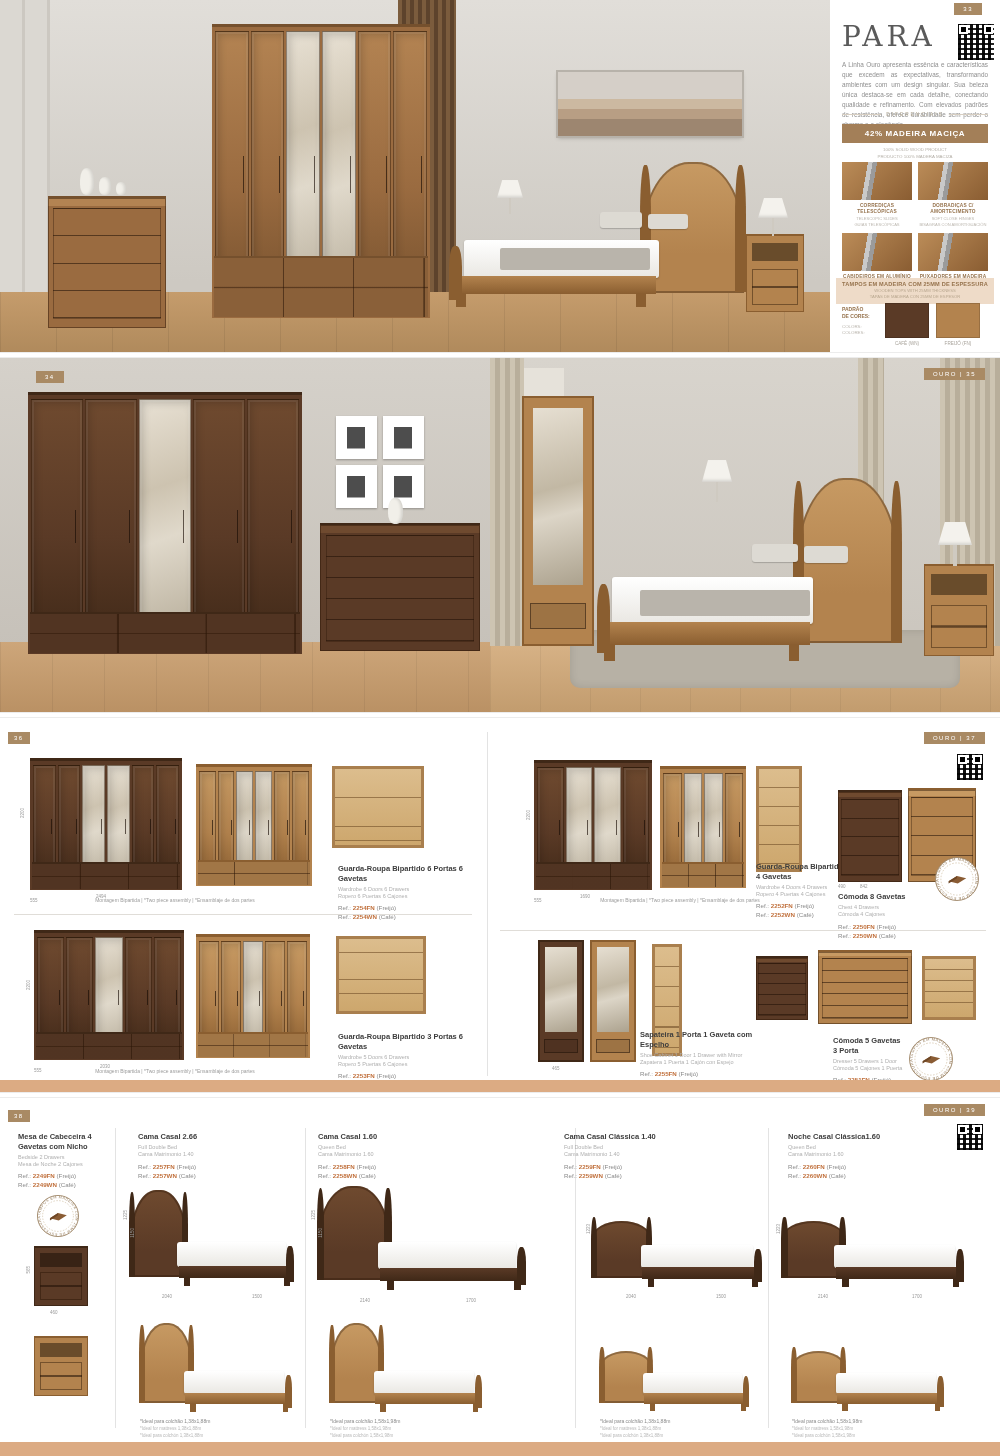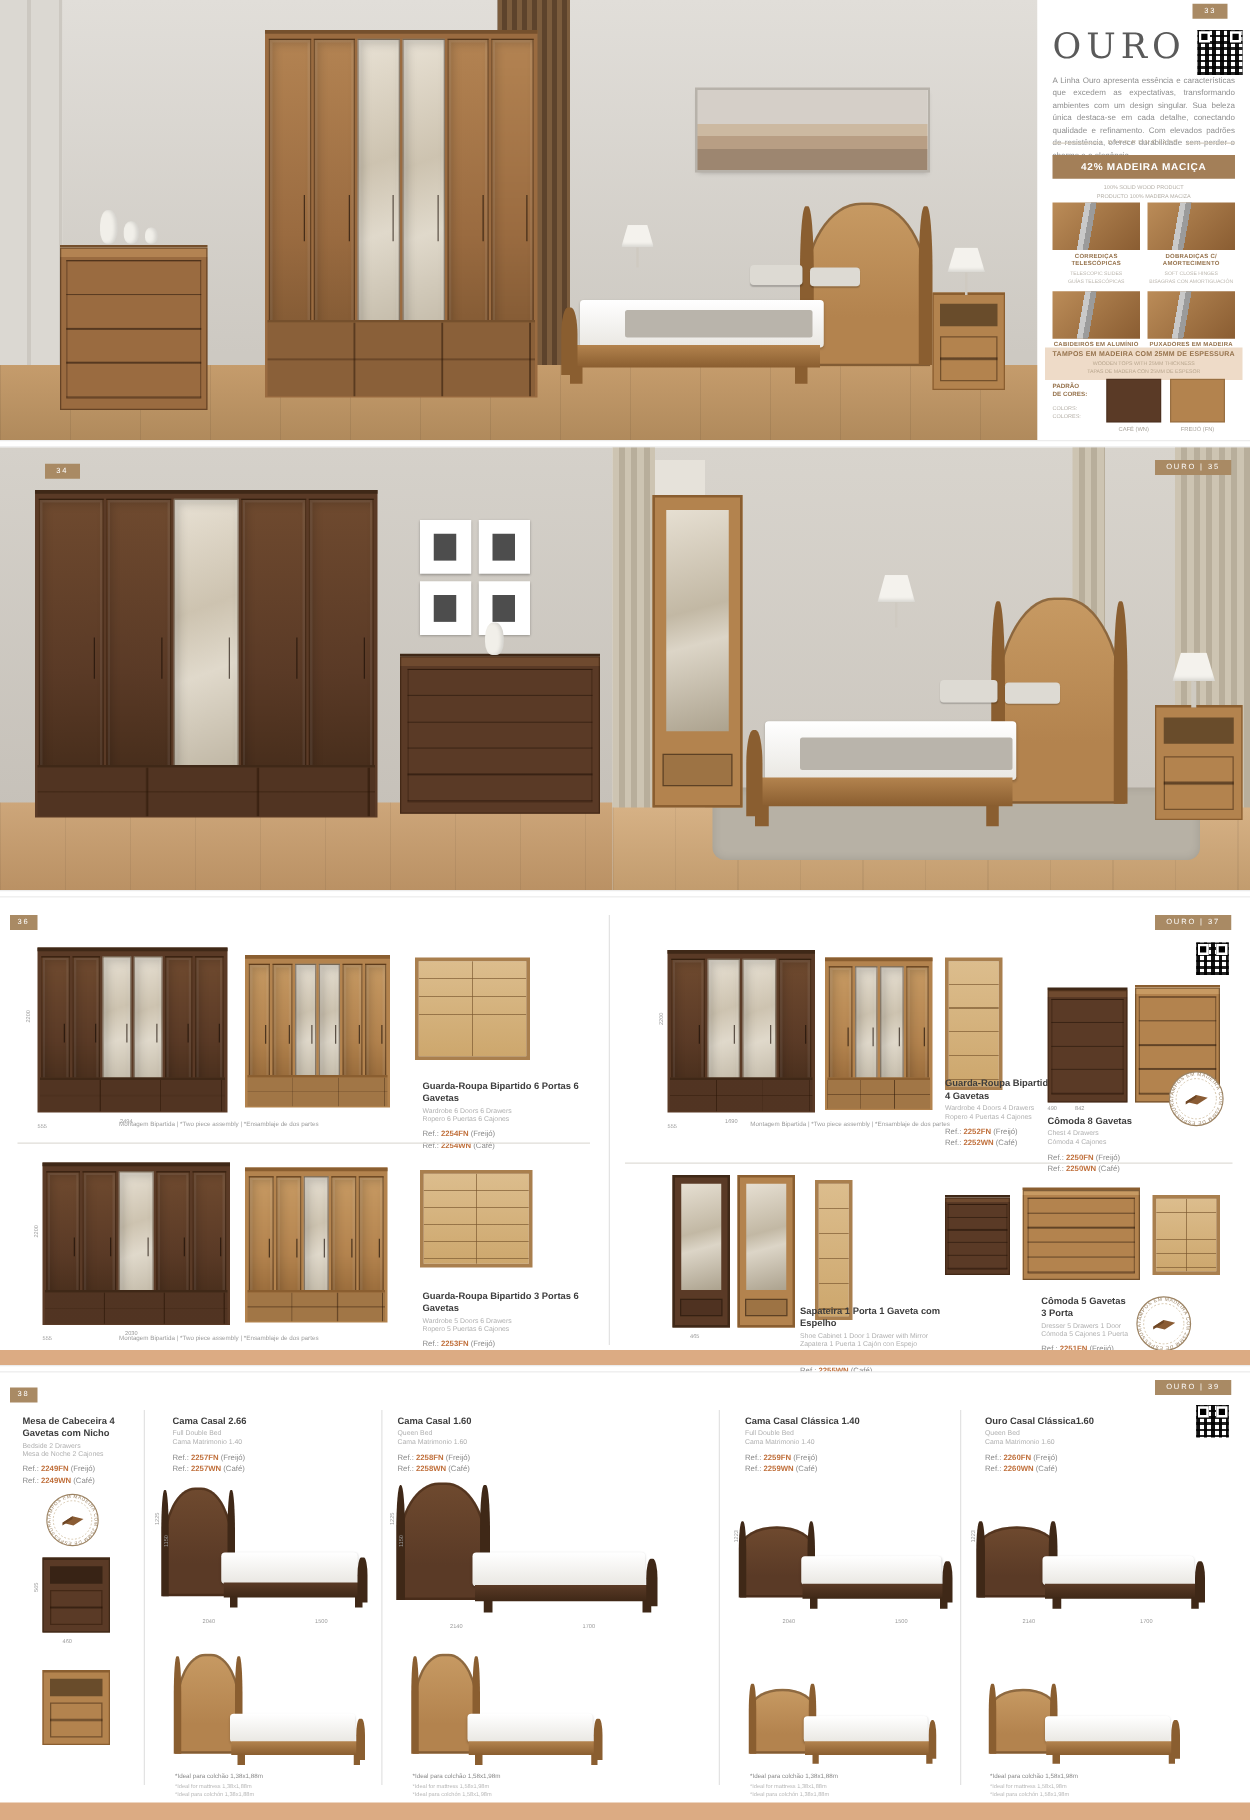--- a/index.html
+++ b/index.html
@@ -134,21 +134,21 @@
         <i class="sh"></i>
         <i class="st"></i>
       </div>
     <div class="lamp" style="left:497px;top:180px;width:26px;height:34px">
         <i class="sh"></i>
         <i class="st"></i>
       </div>
   </div>
 
   <div class="abs" style="left:830px;top:0;width:170px;height:352px;background:#fff">
-    <div class="abs sb-title" style="left:12px;top:20px">OURO</div>
+    <div class="abs sb-title" style="left:12px;top:20px">PARA</div>
     <div class="qr" style="left:128px;top:24px;width:36px;height:36px"></div>
     <div class="abs sb-para" style="left:12px;top:60px;width:146px">A Linha Ouro apresenta essência e características que excedem as expectativas, transformando ambientes com um design singular. Sua beleza única destaca-se em cada detalhe, conectando qualidade e refinamento. Com elevados padrões de resistência, oferece durabilidade sem perder o charme e a elegância.</div>
     <div class="sb-div" style="left:12px;top:112px">
         <b></b>
         <span>DIFERENCIAIS</span>
         <b></b>
       </div>
     <div class="sb-banner" style="left:12px;top:124px;width:146px">42% MADEIRA MACIÇA</div>
     <div class="sb-sub" style="left:12px;top:147px;width:146px">
       <div>100% SOLID WOOD PRODUCT</div>
@@ -379,21 +379,21 @@
     <path d="M19,33 l11,-7 12,3 -11,7 z" fill="#8a5c34"></path>
       <path d="M19,33 l11,-7 0,3 -11,7 z" fill="#6e4726"></path>
   </svg>
   <div class="note" style="left:530px;top:179px;width:300px">Montagem Bipartida | *Two piece assembly | *Ensamblaje de dos partes</div>
   <div class="hr" style="left:500px;top:212px;width:486px"></div>
 
   <div class="sapbox cafe" style="left:538px;top:222px;width:46px;height:122px"></div>
   <div class="sapbox freijo" style="left:590px;top:222px;width:46px;height:122px"></div>
   <div class="openbox" style="left:652px;top:226px;width:30px;height:112px"></div>
   <div class="dim" style="left:552px;top:348px">465</div>
-  <div class="pblock" style="left:640px;top:326px;width:140px">
+  <div class="pblock" style="left:640px;top:312px;width:140px">
     <div class="ptitle">Sapateira 1 Porta 1 Gaveta com Espelho</div>
     <div class="psub">
         <div>Shoe Cabinet 1 Door 1 Drawer with Mirror</div>
         <div>Zapatera 1 Puerta 1 Cajón con Espejo</div>
       </div>
     <div class="pref"><span>Ref.:</span> <b>2255FN</b> <span>(Freijó)</span></div>
     <div class="pref" style="margin-top:0"><span>Ref.:</span> <b>2255WN</b> <span>(Café)</span></div>
   </div>
   <div class="chest cafe" style="left:756px;top:238px;width:52px;height:64px;--n:5"></div>
   <div class="chest freijo" style="left:818px;top:232px;width:94px;height:74px;--n:5"></div>
@@ -512,21 +512,21 @@
       <span class="fpost"></span>
   </div>
   <div class="pblock" style="left:330px;top:320px">
     <div class="fnote1">*Ideal para colchão 1,58x1,98m</div>
     <div class="fnote2">
         <div>*Ideal for mattress 1,58x1,98m</div>
         <div>*Ideal para colchón 1,58x1,98m</div>
       </div>
   </div>
 
-  <div class="pblock" style="left:596px;top:34px;width:150px">
+  <div class="pblock" style="left:564px;top:34px;width:150px">
     <div class="ptitle">Cama Casal Clássica 1.40</div>
     <div class="psub">
         <div>Full Double Bed</div>
         <div>Cama Matrimonio 1.40</div>
       </div>
     <div class="pref"><span>Ref.:</span> <b>2259FN</b> <span>(Freijó)</span></div>
     <div class="pref" style="margin-top:0"><span>Ref.:</span> <b>2259WN</b> <span>(Café)</span></div>
   </div>
   <div class="bedfig classic cafe" style="left:592px;top:98px;width:168px;height:94px">
     <span class="hb"></span>
@@ -545,21 +545,21 @@
   </div>
   <div class="pblock" style="left:600px;top:320px">
     <div class="fnote1">*Ideal para colchão 1,38x1,88m</div>
     <div class="fnote2">
         <div>*Ideal for mattress 1,38x1,88m</div>
         <div>*Ideal para colchón 1,38x1,88m</div>
       </div>
   </div>
 
   <div class="pblock" style="left:788px;top:34px;width:170px">
-    <div class="ptitle">Ouro Casal Clássica1.60</div>
+    <div class="ptitle">Noche Casal Clássica1.60</div>
     <div class="psub">
         <div>Queen Bed</div>
         <div>Cama Matrimonio 1.60</div>
       </div>
     <div class="pref"><span>Ref.:</span> <b>2260FN</b> <span>(Freijó)</span></div>
     <div class="pref" style="margin-top:0"><span>Ref.:</span> <b>2260WN</b> <span>(Café)</span></div>
   </div>
   <div class="bedfig classic cafe" style="left:782px;top:98px;width:180px;height:94px">
     <span class="hb"></span>
       <span class="mat"></span>

